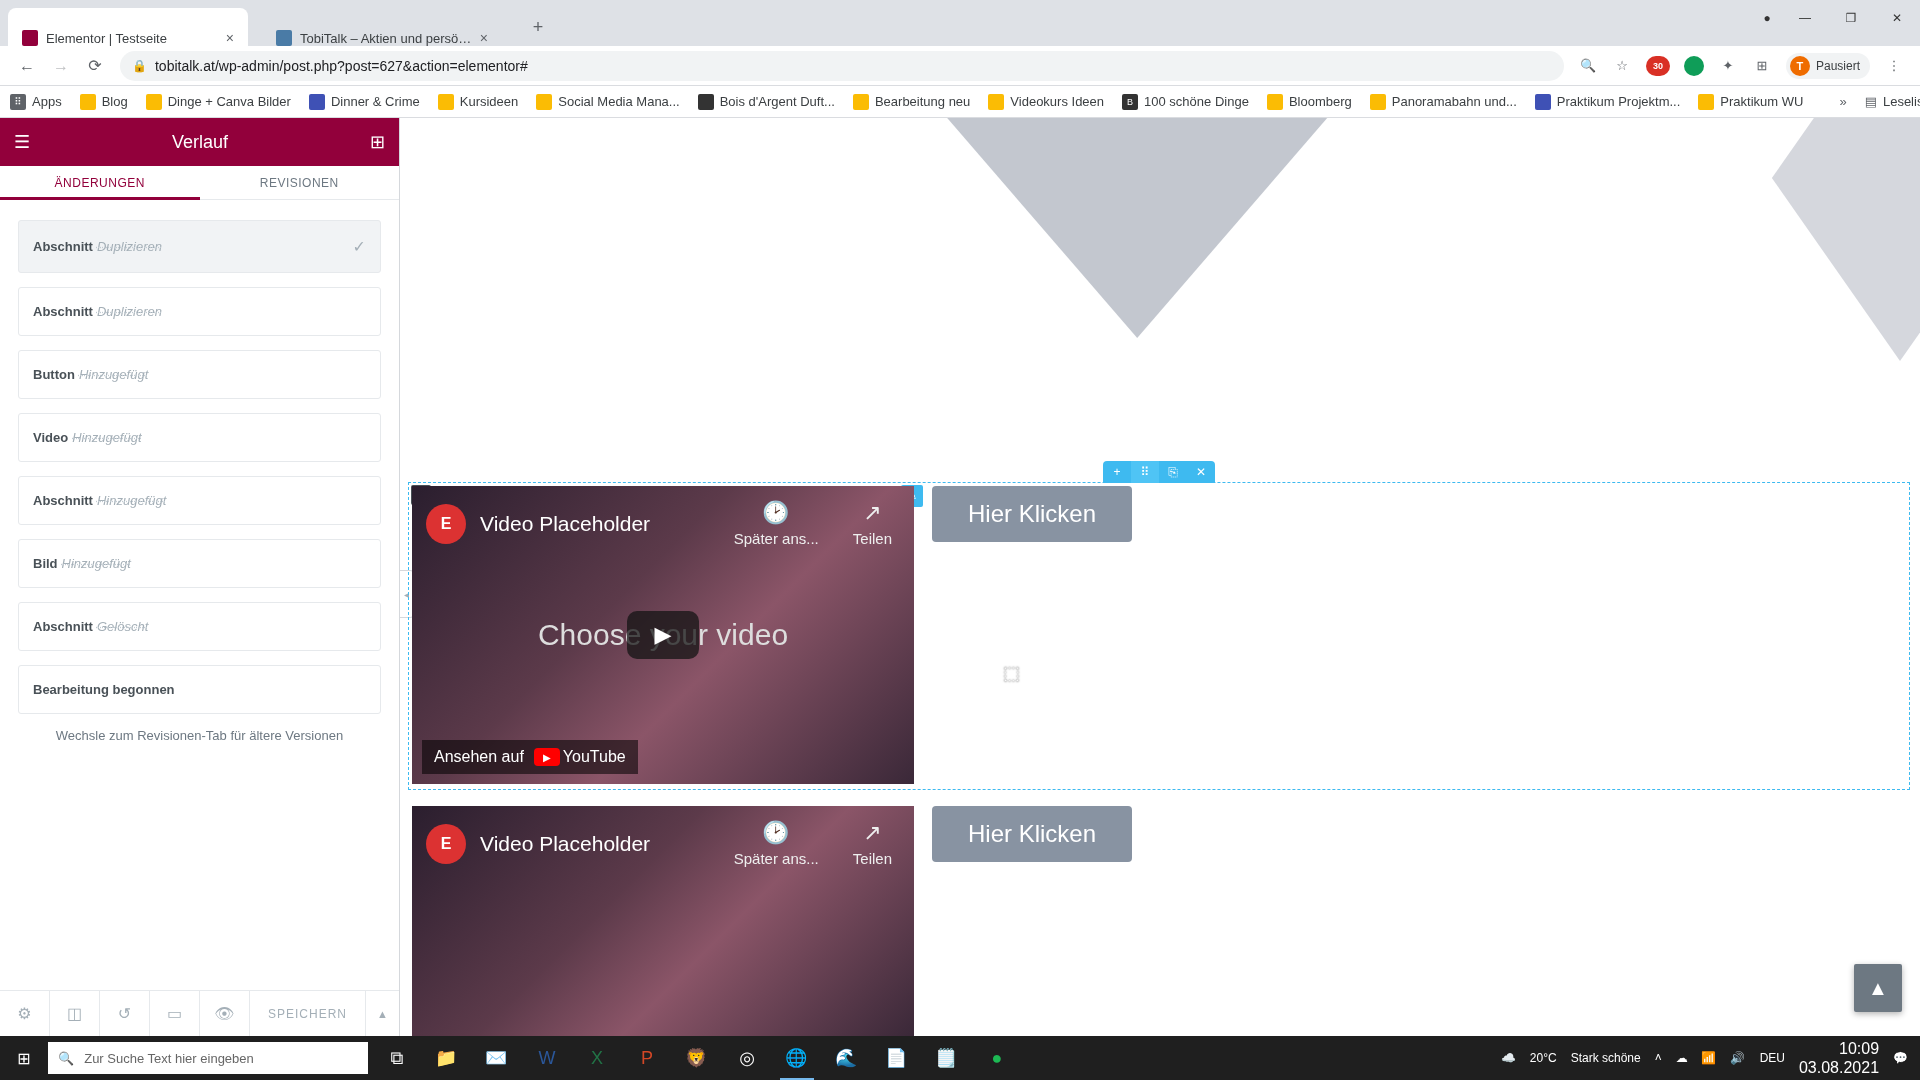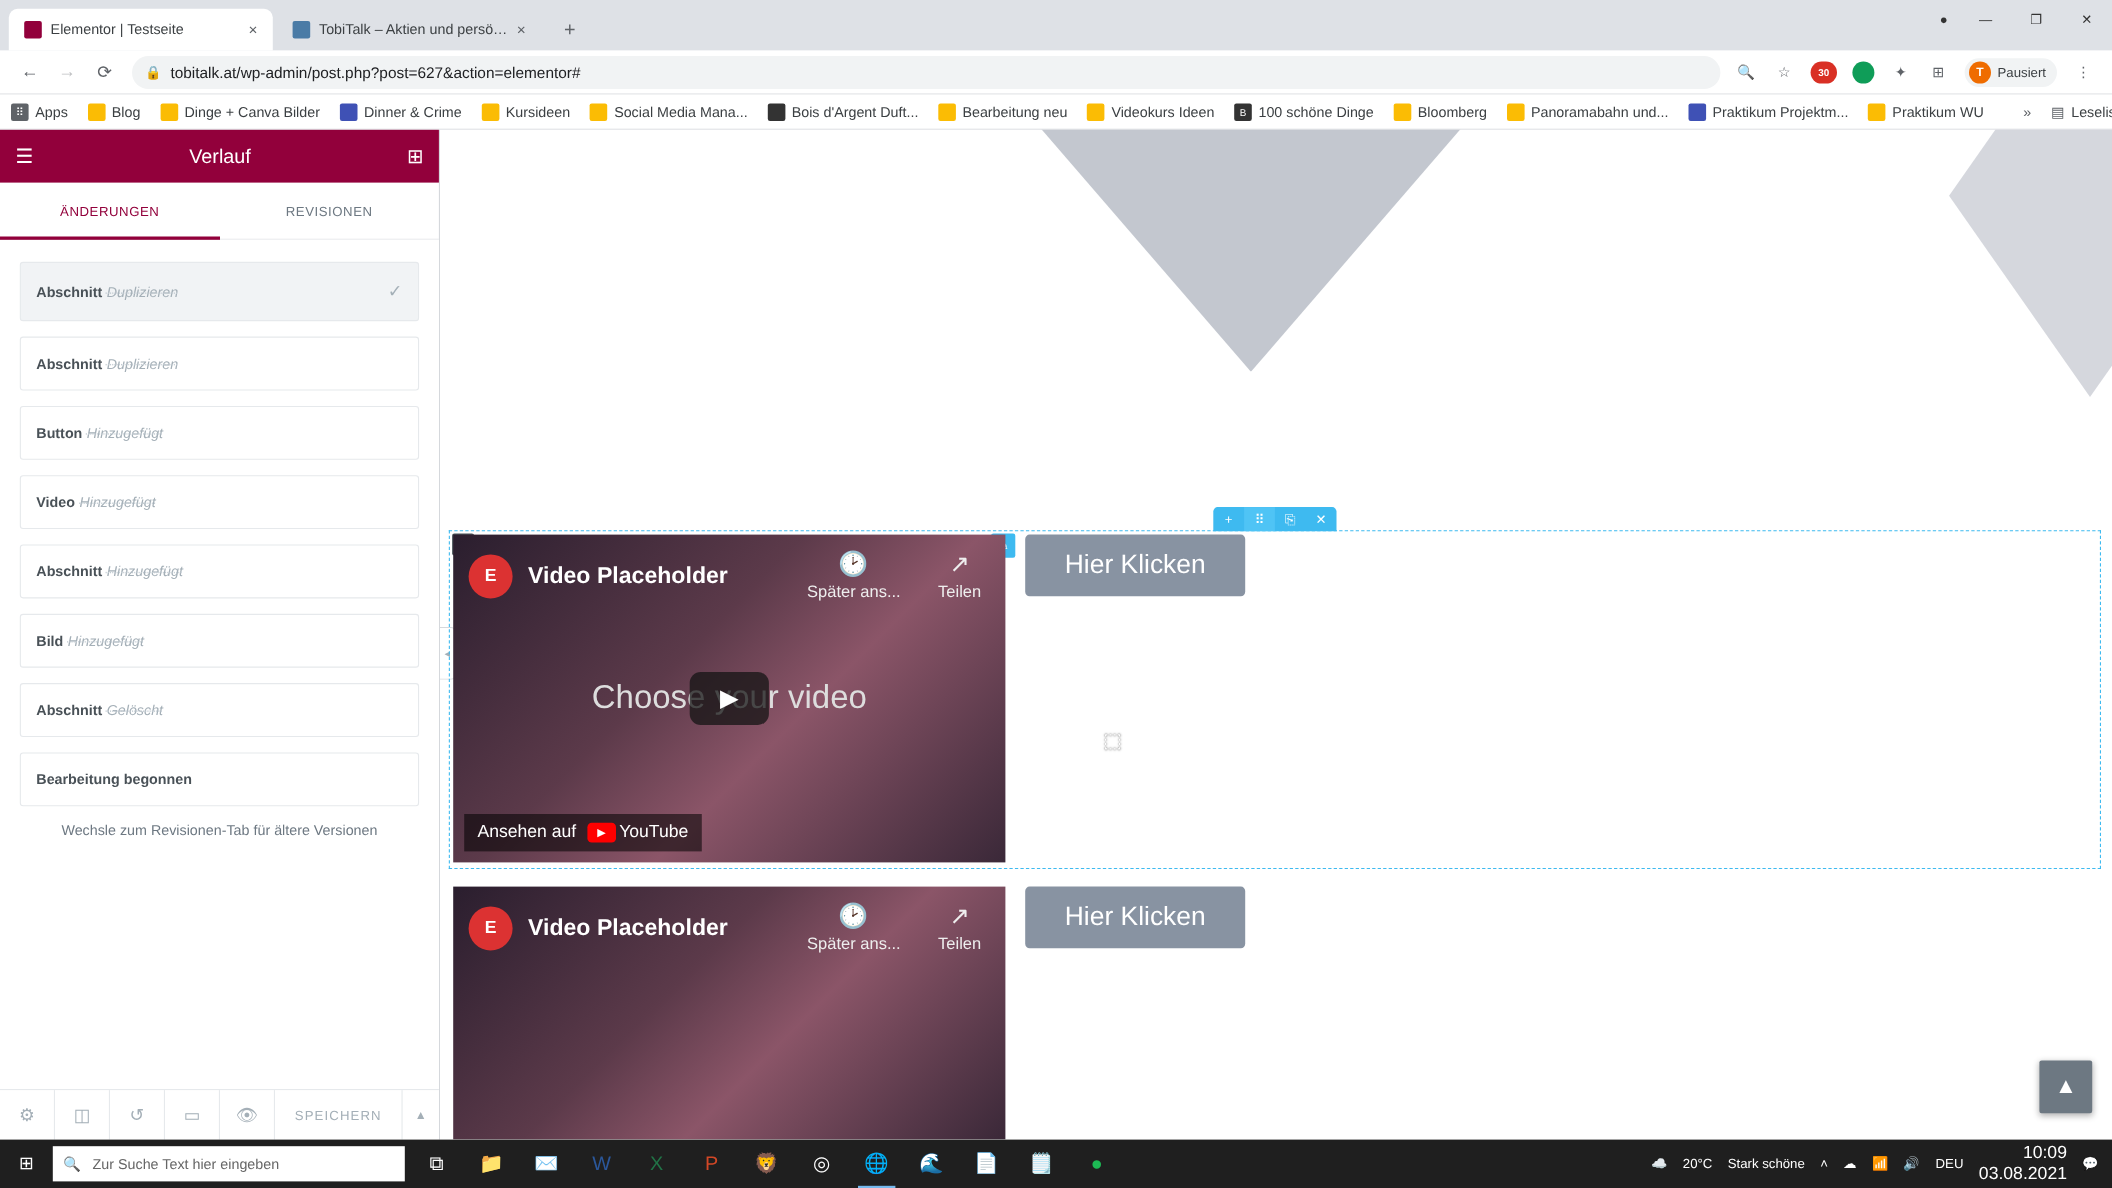--- a/index.html
+++ b/index.html
@@ -1,20 +1,20 @@
 <!DOCTYPE html>
 <html><head>
 <meta charset="utf-8">
 <style>
 * { margin: 0; padding: 0; box-sizing: border-box; font-family: "Segoe UI", Arial, sans-serif; }
 body { width: 1920px; height: 1080px; overflow: hidden; background: #fff; position: relative; }
 
 
 .browser-tabs { height: 46px; background: #dee1e6; display: flex; align-items: flex-end; padding: 8px 8px 0 8px; }
-.tab { background: #fff; height: 38px; display: flex; align-items: flex-start; padding: 11px 14px; border-radius: 8px 8px 0 0; min-width: 240px; max-width: 240px; font-size: 13px; color: #3c4043; position: relative; margin-right: 4px; }
+.tab { background: #fff; height: 38px; display: flex; align-items: flex-end; padding: 0 14px; border-radius: 8px 8px 0 0; min-width: 240px; max-width: 240px; font-size: 13px; color: #3c4043; position: relative; margin-right: 14px; }
 .tab.inactive { background: transparent; }
 .tab .favicon { width: 16px; height: 16px; margin-right: 8px; border-radius: 2px; flex-shrink: 0; }
 .tab .favicon.e { background: #92003b; }
 .tab .favicon.t { background: #4a7ba6; }
 .tab .tab-title { flex: 1; overflow: hidden; white-space: nowrap; text-overflow: ellipsis; }
 .tab .tab-close { color: #5f6368; font-size: 14px; margin-left: 8px; }
 .new-tab { width: 28px; height: 28px; display: flex; align-items: center; justify-content: center; color: #5f6368; font-size: 18px; margin-left: 8px; margin-bottom: 5px; border-radius: 50%; }
 .window-controls { position: absolute; right: 0; top: 0; height: 36px; display: flex; }
 .win-btn { width: 46px; height: 36px; display: flex; align-items: center; justify-content: center; color: #333; font-size: 12px; }
 .win-btn.dot { width: 30px; }
@@ -35,21 +35,21 @@
 .bk-icon { width: 16px; height: 16px; background: #fbbc04; border-radius: 2px; flex-shrink:0; }
 .bk-icon.a { background: #5f6368; color:#fff; display:flex; align-items:center; justify-content:center; font-size:10px; }
 .bookmarks .spacer { flex: 1; }
 
 
 .workspace { display: flex; height: calc(100% - 118px - 44px); }
 .panel { width: 400px; background: #fff; display: flex; flex-direction: column; border-right: 1px solid #d5d8dc; }
 .panel-header { height: 48px; background: #92003b; display: flex; align-items: center; justify-content: space-between; padding: 0 14px; color: #fff; }
 .panel-header .ham, .panel-header .grid { font-size: 18px; }
 .panel-title { font-size: 18px; font-weight: 400; }
-.panel-tabs { display: flex; height: 52px; border-bottom: 1px solid #e6e9ec; justify-content: space-between; }
+.panel-tabs { display: flex; height: 34px; border-bottom: 1px solid #e6e9ec; justify-content: space-between; }
 .panel-tab { flex: 1; display: flex; align-items: center; justify-content: center; font-size: 12px; color: #6d7882; letter-spacing: 0.5px; cursor: pointer; position: relative; }
 .panel-tab.active { color: #92003b; }
 .panel-tab.active::after { content: ""; position: absolute; bottom: -1px; left: 0; right: 0; height: 3px; background: #92003b; }
 
 .history-list { flex: 1; padding: 20px 18px; overflow-y: auto; background:#fff; }
 .hist-item { border: 1px solid #e6e9ec; border-radius: 3px; padding: 16px 14px; margin-bottom: 14px; font-size: 13px; display: flex; align-items: center; background:#fff; }
 .hist-item.current { background: #f1f3f5; }
 .hist-item .w { font-weight: 600; color: #495157; margin-right: 4px; }
 .hist-item .a { color: #a4afb7; font-style: italic; text-decoration: line-through; text-decoration-color: #c2cbd2; text-decoration-style: dotted; }
 .hist-item .chk { margin-left: auto; color: #a4afb7; font-size: 16px; }
@@ -69,21 +69,21 @@
 .section-outline { position: absolute; left: 8px; right: 10px; top: 364px; border: 1px dashed #3ebaf0; height: 308px; }
 .section-controls { position: absolute; top: -22px; left: 50%; transform: translateX(-50%); display: flex; background: #3ebaf0; border-radius: 4px 4px 0 0; overflow: hidden; }
 .sc-btn { width: 28px; height: 22px; display: flex; align-items: center; justify-content: center; color: #fff; font-size: 12px; }
 .sc-btn.mid { background: #4fc4f5; }
 .col-handle { position:absolute; left:2px; top:2px; width:20px; height:20px; background:#495157; color:#fff; display:flex; align-items:center; justify-content:center; font-size:11px; border-radius:2px; }
 .edit-handle { position:absolute; left:492px; top:2px; width:22px; height:22px; background:#3ebaf0; color:#fff; display:flex; align-items:center; justify-content:center; font-size:12px; border-radius:2px; }
 
 .video-widget { position: absolute; background: linear-gradient(135deg, #2a1e2e 0%, #5c3a4a 40%, #8b5568 60%, #3a2838 100%); }
 .vw-top { display: flex; align-items: center; padding: 14px 14px 0 14px; gap: 14px; }
 .vw-badge { width: 40px; height: 40px; background: #dc3232; border-radius: 50%; display: flex; align-items: center; justify-content: center; color: #fff; font-weight: bold; font-size: 16px; }
-.vw-title { color: #fff; font-size: 21px; font-weight: 700; flex:1; }
+.vw-title { color: #fff; font-size: 21px; font-weight: 400; flex:1; }
 .vw-actions { display: flex; gap: 34px; margin-left:auto; padding-right:8px; }
 .vw-act { display: flex; flex-direction: column; align-items: center; color: #eee; font-size: 15px; gap:4px; }
 .vw-act .ic { font-size: 22px; }
 .vw-center { position: absolute; top: 50%; left: 50%; transform: translate(-50%, -50%); display: flex; align-items: flex-end; gap: 0; }
 .vw-center-txt { color: #ddd; font-size: 30px; white-space: nowrap; }
 .vw-play { width: 72px; height: 48px; background: rgba(20,20,20,0.75); border-radius: 10px; display: flex; align-items: center; justify-content: center; color: #fff; font-size: 22px; position:absolute; top:50%; left:50%; transform:translate(-50%,-50%); }
 .vw-yt { position: absolute; bottom: 10px; left: 10px; background: rgba(0,0,0,0.55); padding: 8px 12px; display: flex; align-items: center; gap: 10px; color: #fff; font-size: 16px; }
 .vw-yt .yt-logo { display:flex; align-items:center; gap:3px; }
 .vw-yt .yt-logo .yb { width:26px; height:18px; background:#ff0000; border-radius:4px; display:flex; align-items:center; justify-content:center; color:#fff; font-size:10px; }
 

